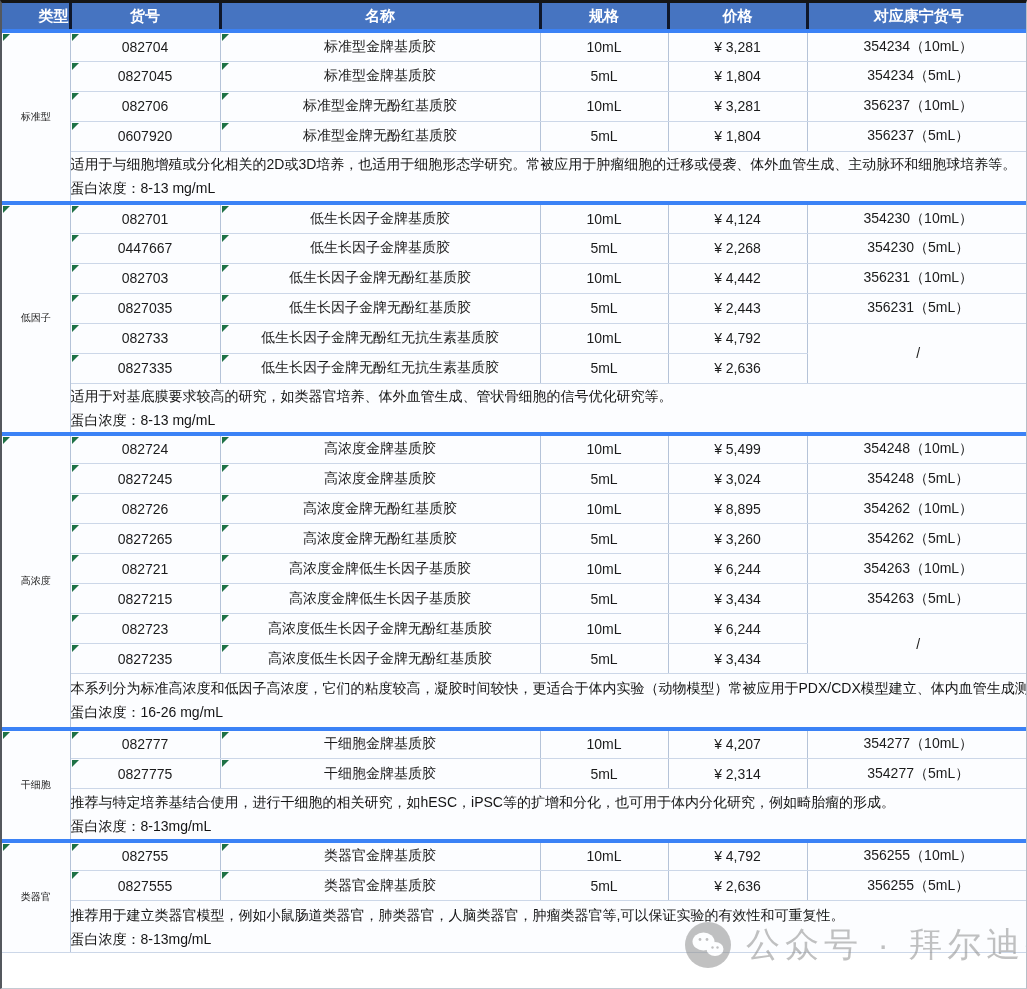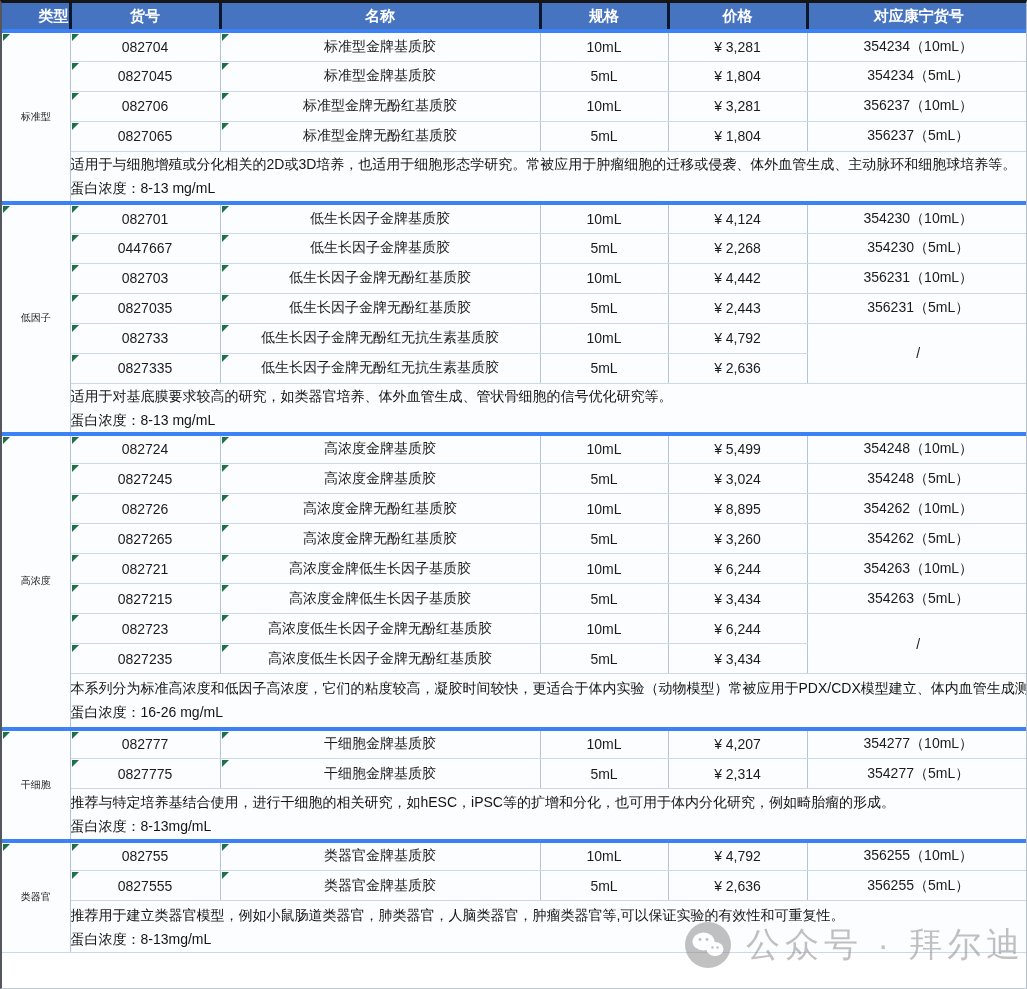--- a/index.html
+++ b/index.html
@@ -94,21 +94,21 @@
           <td class="corning-col">354234（5mL）</td>
         </tr>
         <tr class="product-row">
           <td class="tri">082706</td>
           <td class="tri">标准型金牌无酚红基质胶</td>
           <td>10mL</td>
           <td>¥ 3,281</td>
           <td class="corning-col">356237（10mL）</td>
         </tr>
         <tr class="product-row">
-          <td class="tri">0827065</td>
+          <td class="tri">0607920</td>
           <td class="tri">标准型金牌无酚红基质胶</td>
           <td>5mL</td>
           <td>¥ 1,804</td>
           <td class="corning-col">356237（5mL）</td>
         </tr>
         <tr>
           <td class="desc-cell" colspan="5" style="height: 52px;">
             <div class="desc-line">适用于与细胞增殖或分化相关的2D或3D培养，也适用于细胞形态学研究。常被应用于肿瘤细胞的迁移或侵袭、体外血管生成、主动脉环和细胞球培养等。</div>
             <div class="protein-line">蛋白浓度：8-13 mg/mL</div>
           </td>

